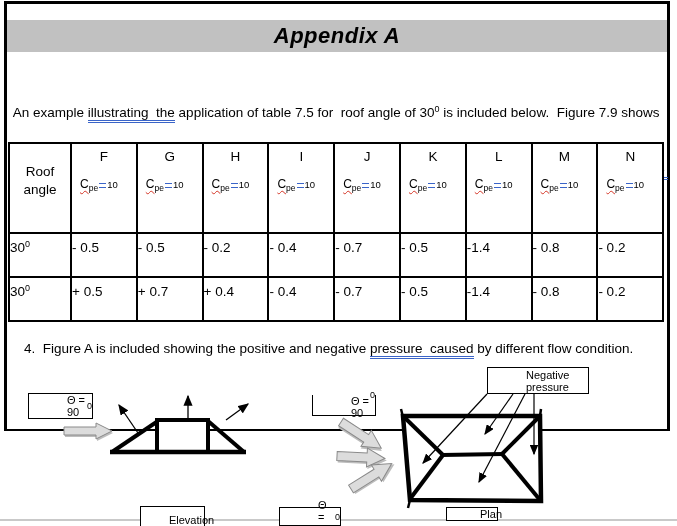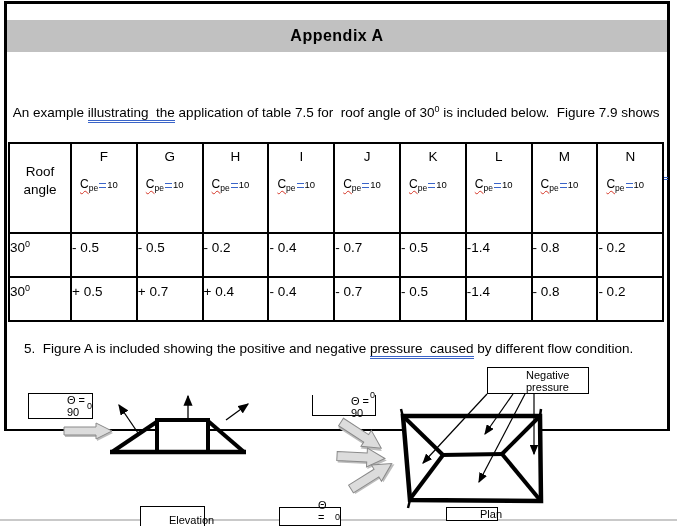--- a/index.html
+++ b/index.html
@@ -3,21 +3,21 @@
 <meta charset="utf-8">
 <style>
   html,body{margin:0;padding:0;background:#fff;}
   #screen{position:relative;width:677px;height:526px;background:#fff;overflow:hidden;
           font-family:"Liberation Sans",sans-serif;color:#000;}
   
   .frame{position:absolute;left:4px;top:1px;width:666px;height:429px;box-sizing:border-box;
          border:3px solid #000;border-bottom:none;z-index:1;background:#fff;}
   .titlebar{position:absolute;left:7px;top:20px;width:660px;height:32px;background:#c1c1c1;z-index:2;
             display:flex;align-items:center;justify-content:center;}
-  .titlebar .t{font-size:16px;font-weight:bold;letter-spacing:.5px;}
+  .titlebar .t{font-size:22px;font-weight:bold;font-style:italic;letter-spacing:.5px;}
   .para{position:absolute;left:9px;width:658px;font-size:13.5px;line-height:19px;z-index:2;white-space:pre-wrap;}
   #intro{top:65px;}
   #item4{top:320px;}
   .gram{border-bottom:3px double #3a64c8;}
   sup.s0{font-size:9px;vertical-align:super;line-height:0;}
   
   #tbl{position:absolute;left:8px;top:142px;z-index:2;border-collapse:collapse;table-layout:fixed;width:654px;}
   #tbl td{border:2px solid #000;font-size:13.5px;vertical-align:top;padding:0;background:#fff;}
   #tbl .hdr{height:90px;}
   #tbl .drow td{height:36px;text-align:left;padding-top:6px;}
@@ -126,21 +126,21 @@
       <td>- 0.7</td>
       <td>- 0.5</td>
       <td>-1.4</td>
       <td>- 0.8</td>
       <td>- 0.2</td>
     </tr>
   </tbody>
     </table>
 
   <div class="para" id="item4">
-    <span>5.  Figure A is included showing the positive and negative </span><span class="gram">pressure  caused</span><span> by different flow condition.</span>
+    <span>4.  Figure A is included showing the positive and negative </span><span class="gram">pressure  caused</span><span> by different flow condition.</span>
   </div>
 
   <svg id="fig-svg" viewBox="0 0 677 526">
     <defs>
       <marker id="ah" markerWidth="9" markerHeight="7" refX="7.5" refY="3.5" orient="auto">
         <path d="M0,0 L8.5,3.5 L0,7 z" fill="#000"></path>
       </marker>
     </defs>
 
     <line x1="4" y1="430" x2="670" y2="430" stroke="#000" stroke-width="2"></line>

